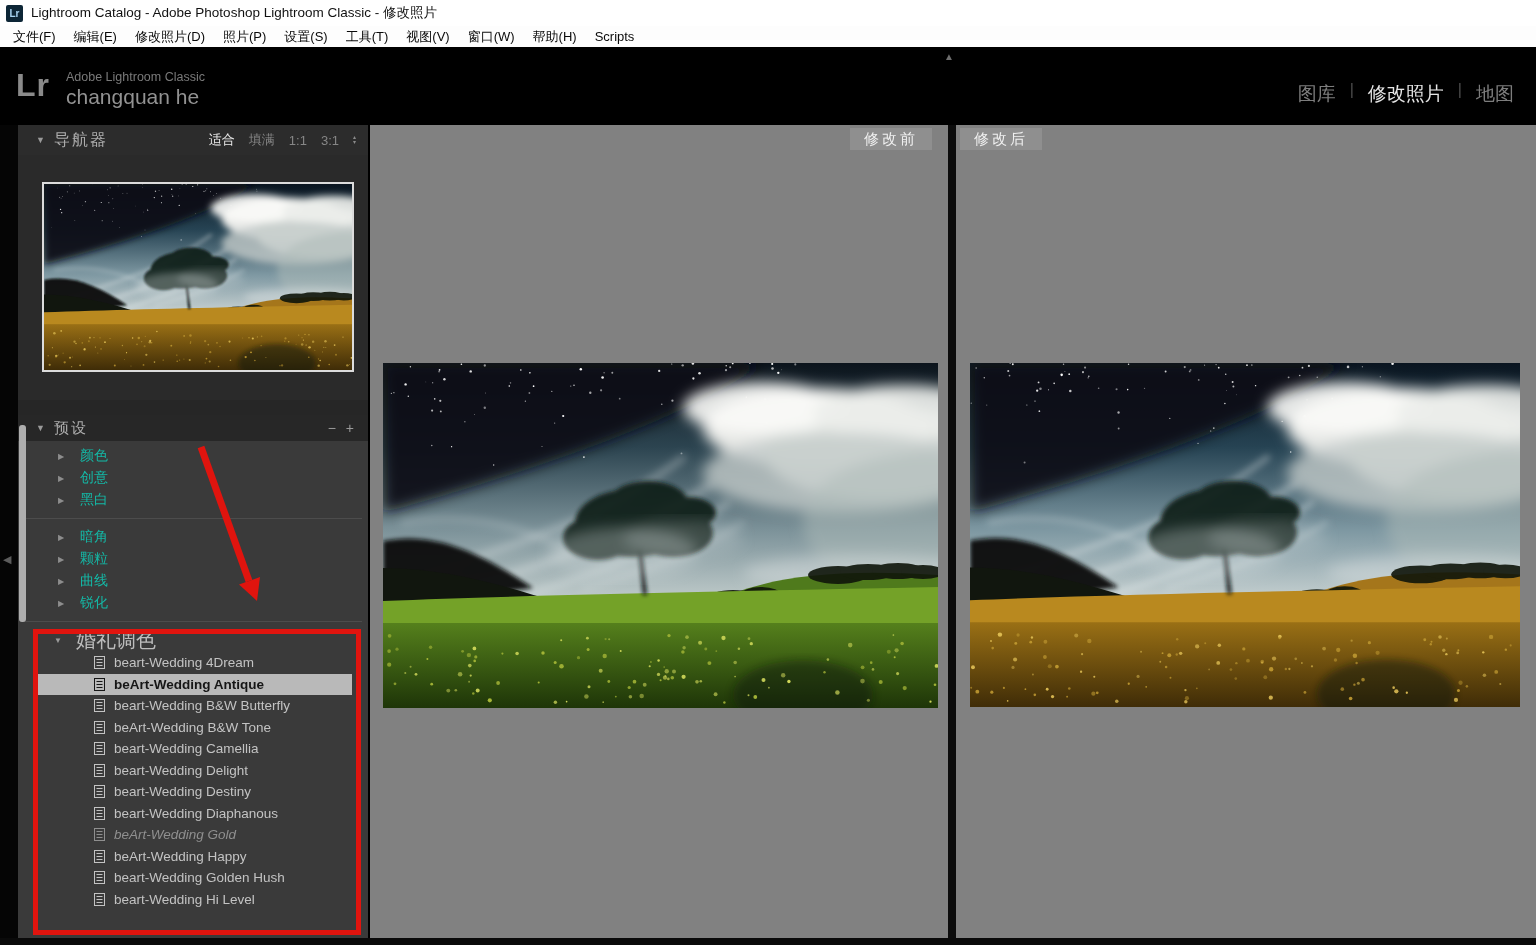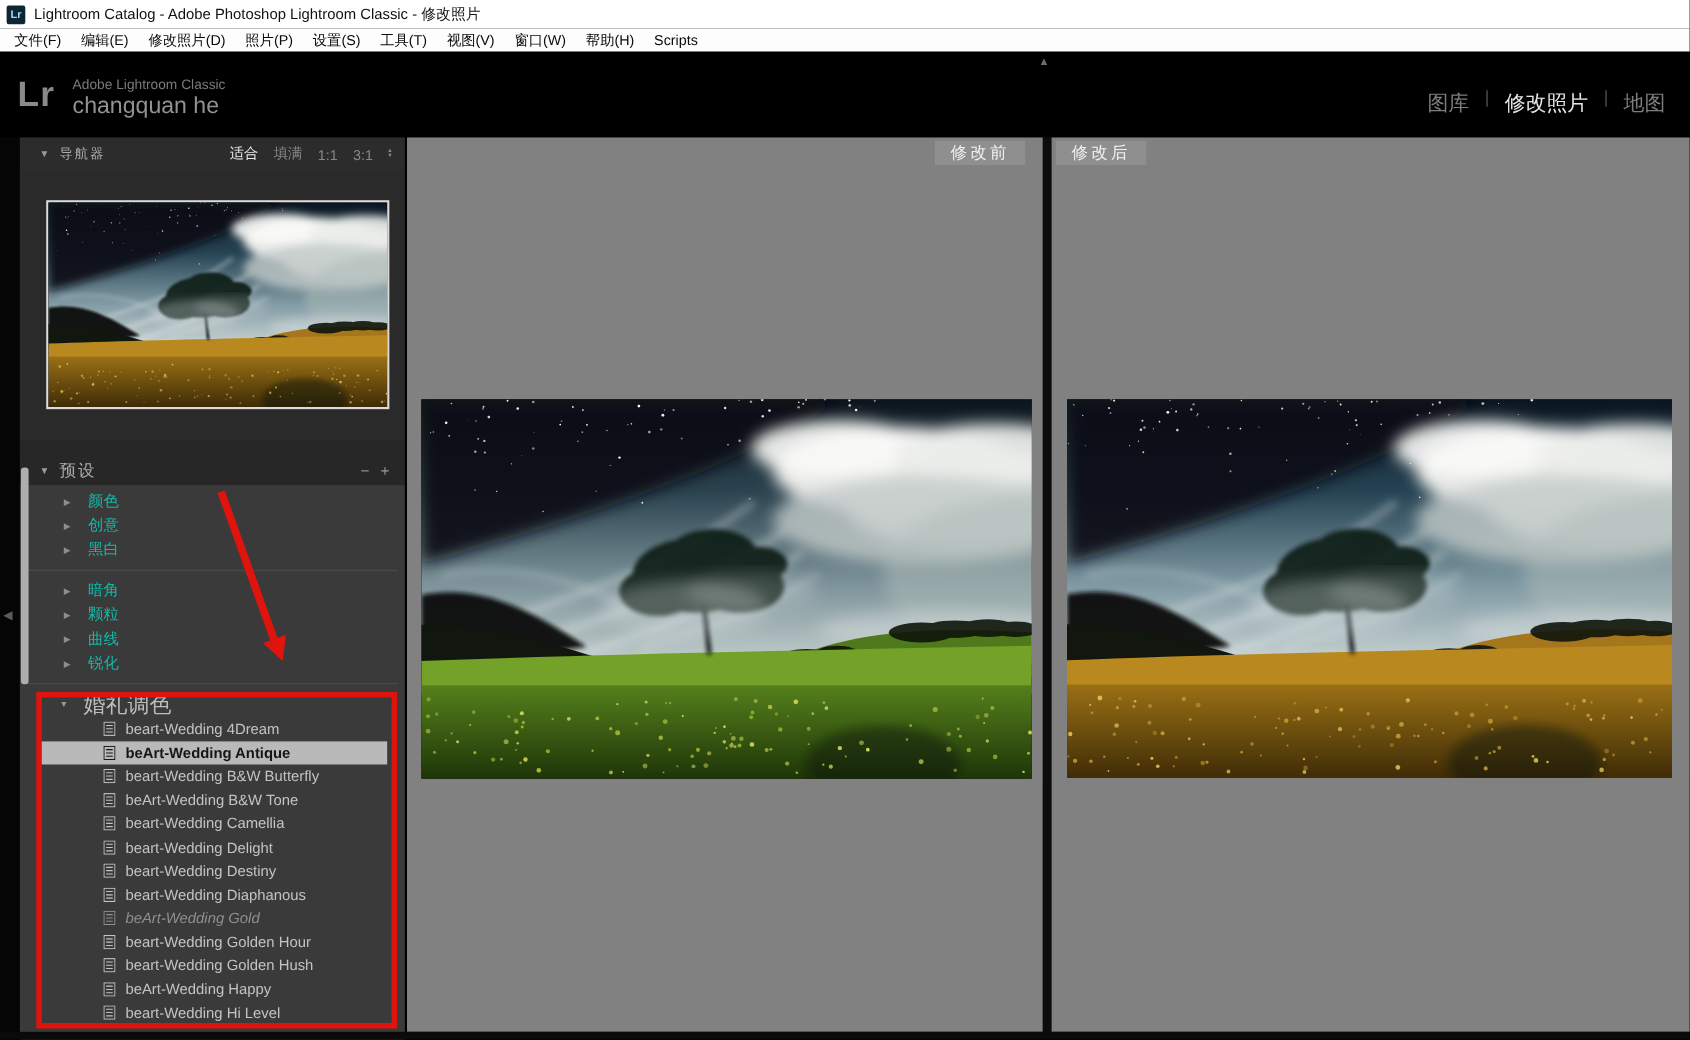--- a/index.html
+++ b/index.html
@@ -33,21 +33,21 @@
   
   .left-edge { position:absolute; left:0; top:125px; width:18px; height:820px; background:#050505; }
   .collapse-left { position:absolute; left:3px; top:428px; color:#5c5c5c; font-size:11px; }
   .left-scrollbar { position:absolute; left:19px; top:425px; width:7px; height:197px; background:#aeaeae;
     border-radius:3px; z-index:7; }
 
   
   .sidebar { position:absolute; left:18px; top:125px; width:350px; height:820px; background:#262626; overflow:hidden; }
   .panel-header { height:30px; display:flex; align-items:center; padding:0 12px 0 18px; background:#2c2c2c; }
   .tri { color:#9a9a9a; font-size:9px; width:18px; }
-  .panel-title { font-size:12px; color:#adadad; letter-spacing:2px; }
+  .panel-title { font-size:16px; color:#adadad; letter-spacing:2px; }
   .nav-zoom { margin-left:auto; display:flex; align-items:center; gap:14px; }
   .zoom-opt { font-size:13px; color:#868686; cursor:pointer; }
   .zoom-opt.active { color:#eaeaea; }
   .updown { display:flex; flex-direction:column; line-height:5px; font-size:6px; color:#8a8a8a; cursor:pointer; }
 
   .thumb-zone { height:245px; background:#2a2a2a; position:relative; }
   .thumb-frame { position:absolute; left:24px; top:27px; width:312px; height:190px;
     border:2px solid #dcdcdc; background:#111; }
   .thumb-frame svg { display:block; width:100%; height:100%; }
 
@@ -559,43 +559,32 @@
         </div>
         <div class="preset-row">
           <span class="p-icon">
             <svg width="11" height="13" viewBox="0 0 11 13">
               <rect x="0.5" y="0.5" width="10" height="12" fill="none" stroke="currentColor"></rect>
               <line x1="2.5" y1="3.5" x2="8.5" y2="3.5" stroke="currentColor"></line>
               <line x1="2.5" y1="6.5" x2="8.5" y2="6.5" stroke="currentColor"></line>
               <line x1="2.5" y1="9.5" x2="8.5" y2="9.5" stroke="currentColor"></line>
             </svg>
           </span>
-          <span class="p-label">beart-Wedding Golden Hour</span>
+          <span class="p-label">beArt-Wedding Happy</span>
         </div>
         <div class="preset-row">
           <span class="p-icon">
             <svg width="11" height="13" viewBox="0 0 11 13">
               <rect x="0.5" y="0.5" width="10" height="12" fill="none" stroke="currentColor"></rect>
               <line x1="2.5" y1="3.5" x2="8.5" y2="3.5" stroke="currentColor"></line>
               <line x1="2.5" y1="6.5" x2="8.5" y2="6.5" stroke="currentColor"></line>
               <line x1="2.5" y1="9.5" x2="8.5" y2="9.5" stroke="currentColor"></line>
             </svg>
           </span>
           <span class="p-label">beart-Wedding Golden Hush</span>
-        </div>
-        <div class="preset-row">
-          <span class="p-icon">
-            <svg width="11" height="13" viewBox="0 0 11 13">
-              <rect x="0.5" y="0.5" width="10" height="12" fill="none" stroke="currentColor"></rect>
-              <line x1="2.5" y1="3.5" x2="8.5" y2="3.5" stroke="currentColor"></line>
-              <line x1="2.5" y1="6.5" x2="8.5" y2="6.5" stroke="currentColor"></line>
-              <line x1="2.5" y1="9.5" x2="8.5" y2="9.5" stroke="currentColor"></line>
-            </svg>
-          </span>
-          <span class="p-label">beArt-Wedding Happy</span>
         </div>
         <div class="preset-row">
           <span class="p-icon">
             <svg width="11" height="13" viewBox="0 0 11 13">
               <rect x="0.5" y="0.5" width="10" height="12" fill="none" stroke="currentColor"></rect>
               <line x1="2.5" y1="3.5" x2="8.5" y2="3.5" stroke="currentColor"></line>
               <line x1="2.5" y1="6.5" x2="8.5" y2="6.5" stroke="currentColor"></line>
               <line x1="2.5" y1="9.5" x2="8.5" y2="9.5" stroke="currentColor"></line>
             </svg>
           </span>

